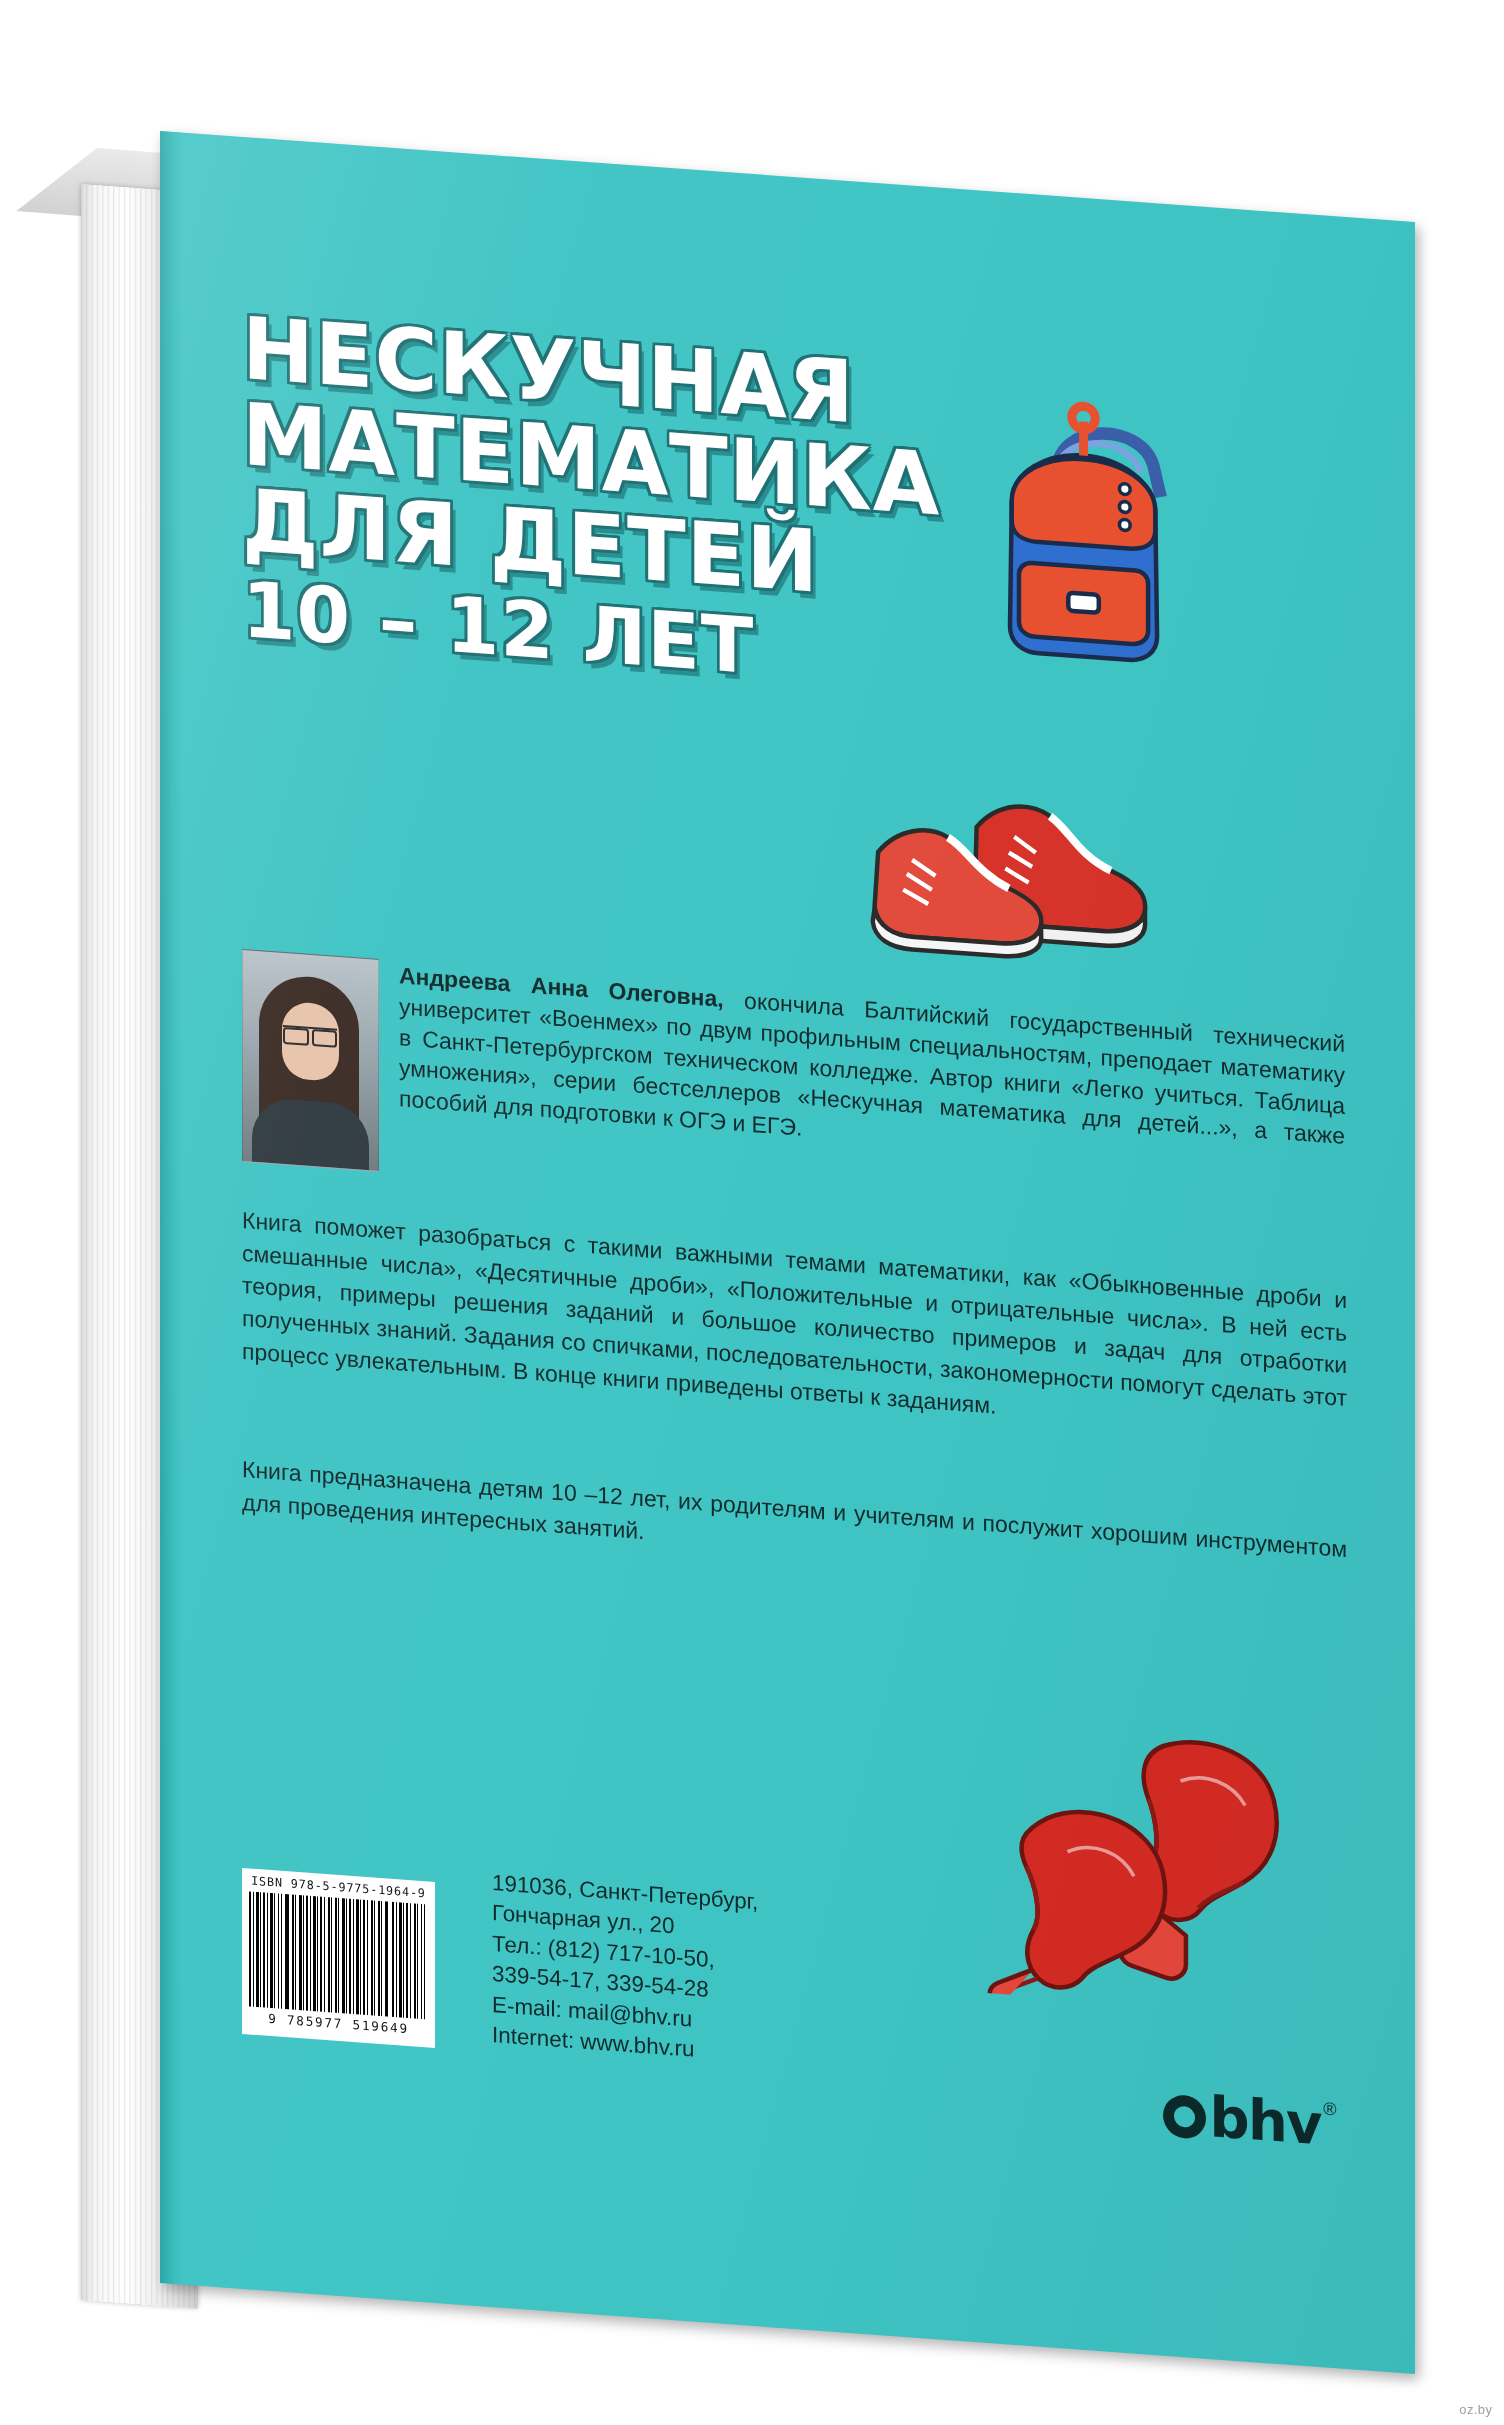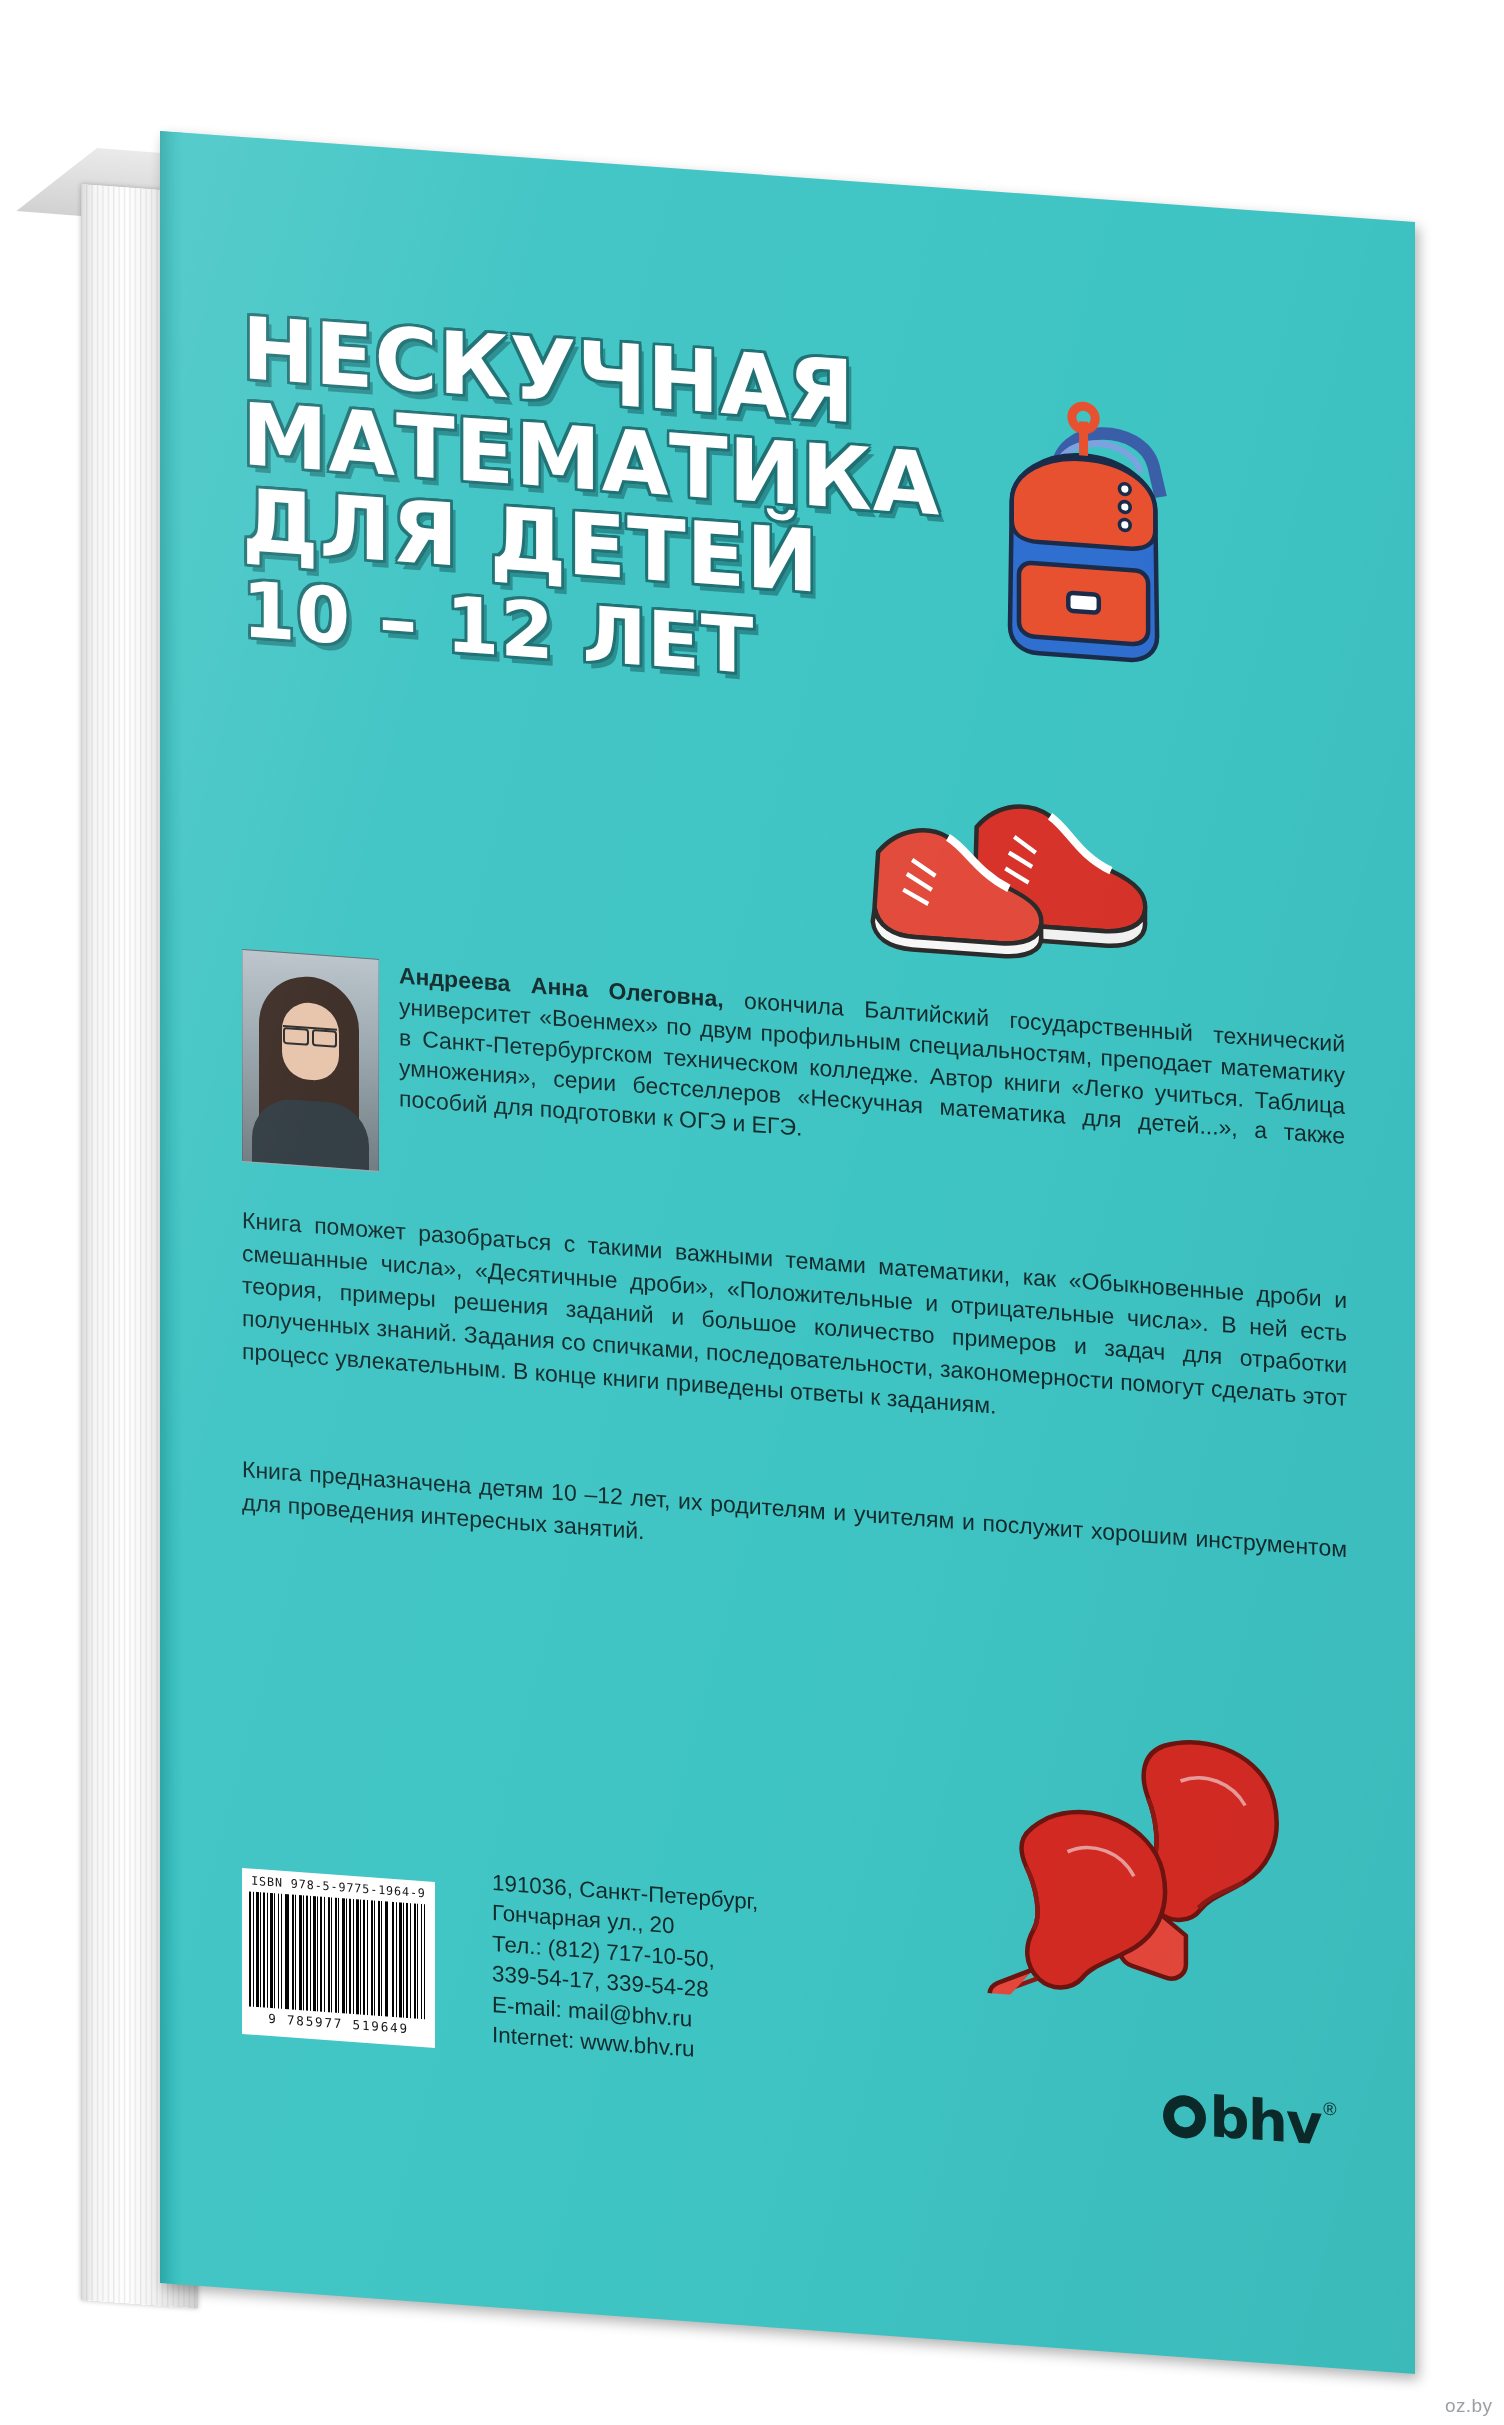--- a/index.html
+++ b/index.html
@@ -278,21 +278,21 @@
   #sneakers { left: 682px; top: 574px; width: 323px; height: 197px; }
   
   #gloves { left: 780px; top: 1506px; width: 386px; height: 296px; }
 
   
   .watermark {
     position: absolute;
     right: 12.6px;
     bottom: 9px;
     font-family: "Liberation Sans", sans-serif;
-    font-size: 19px;
+    font-size: 13px;
     color: #9aa0a6;
     letter-spacing: 0.4px;
   }
 </style>
 </head>
 <body>
 
 <div id="stage">
 
   <div id="book">

